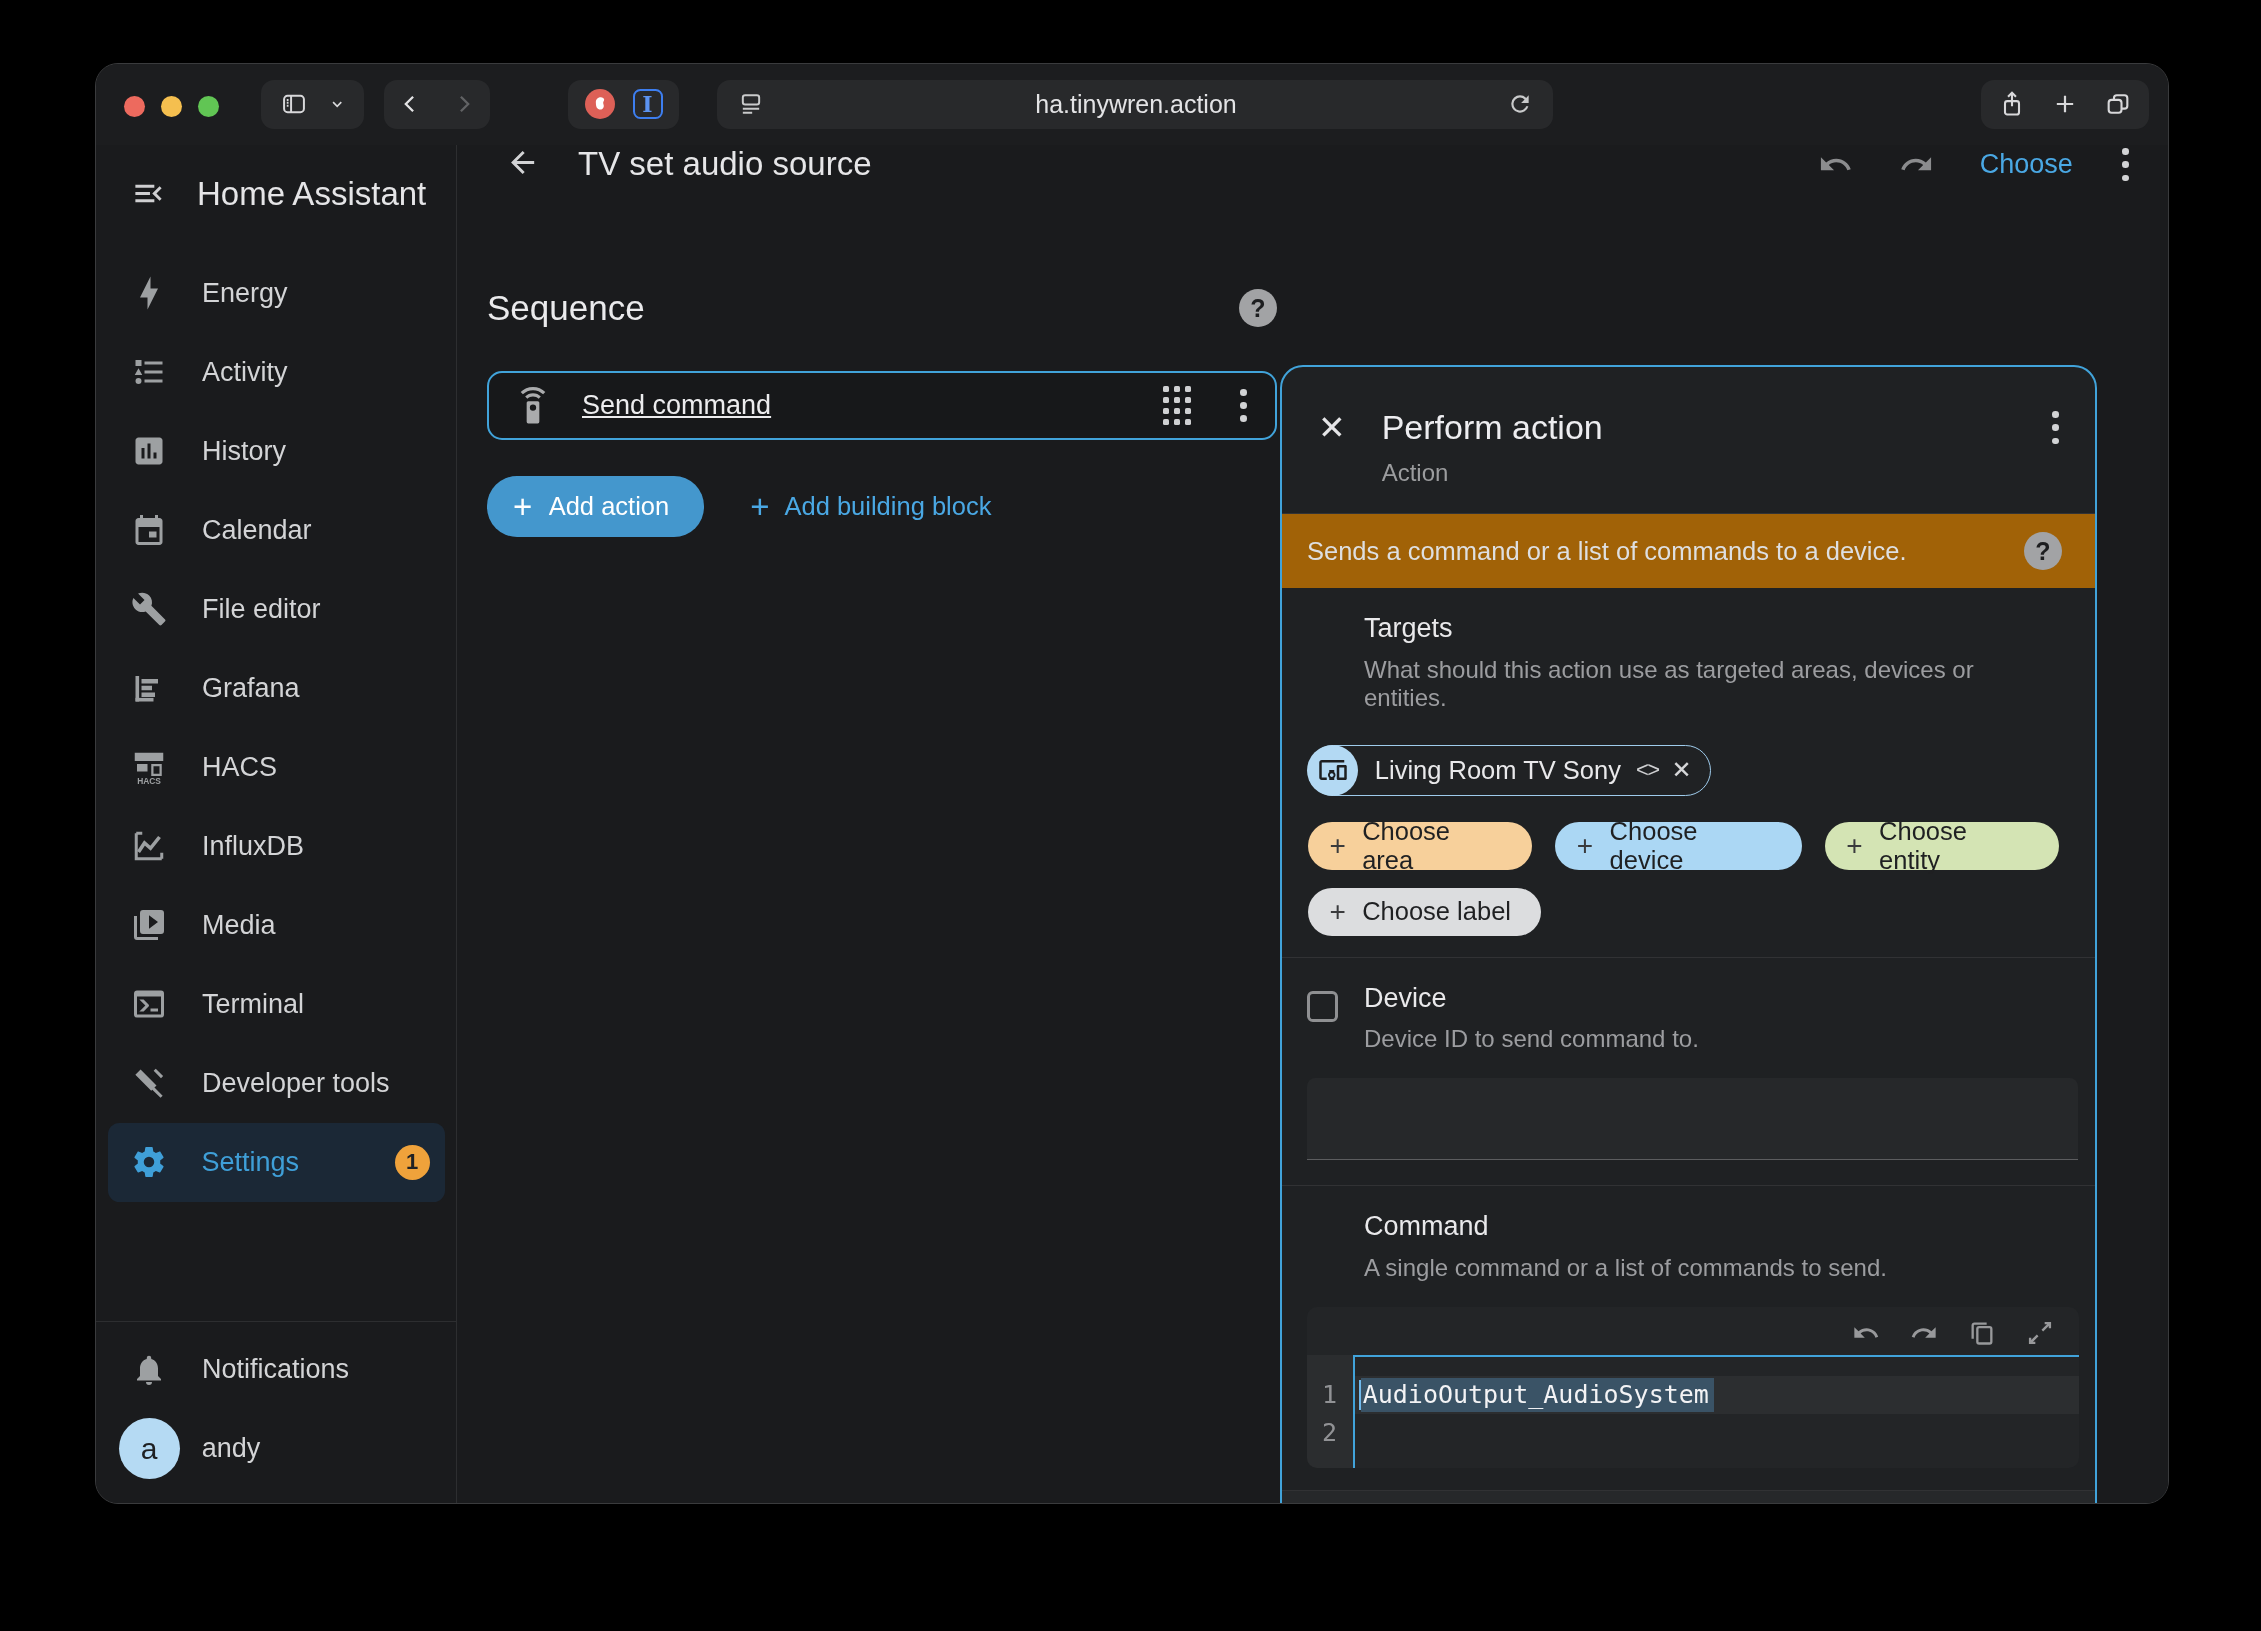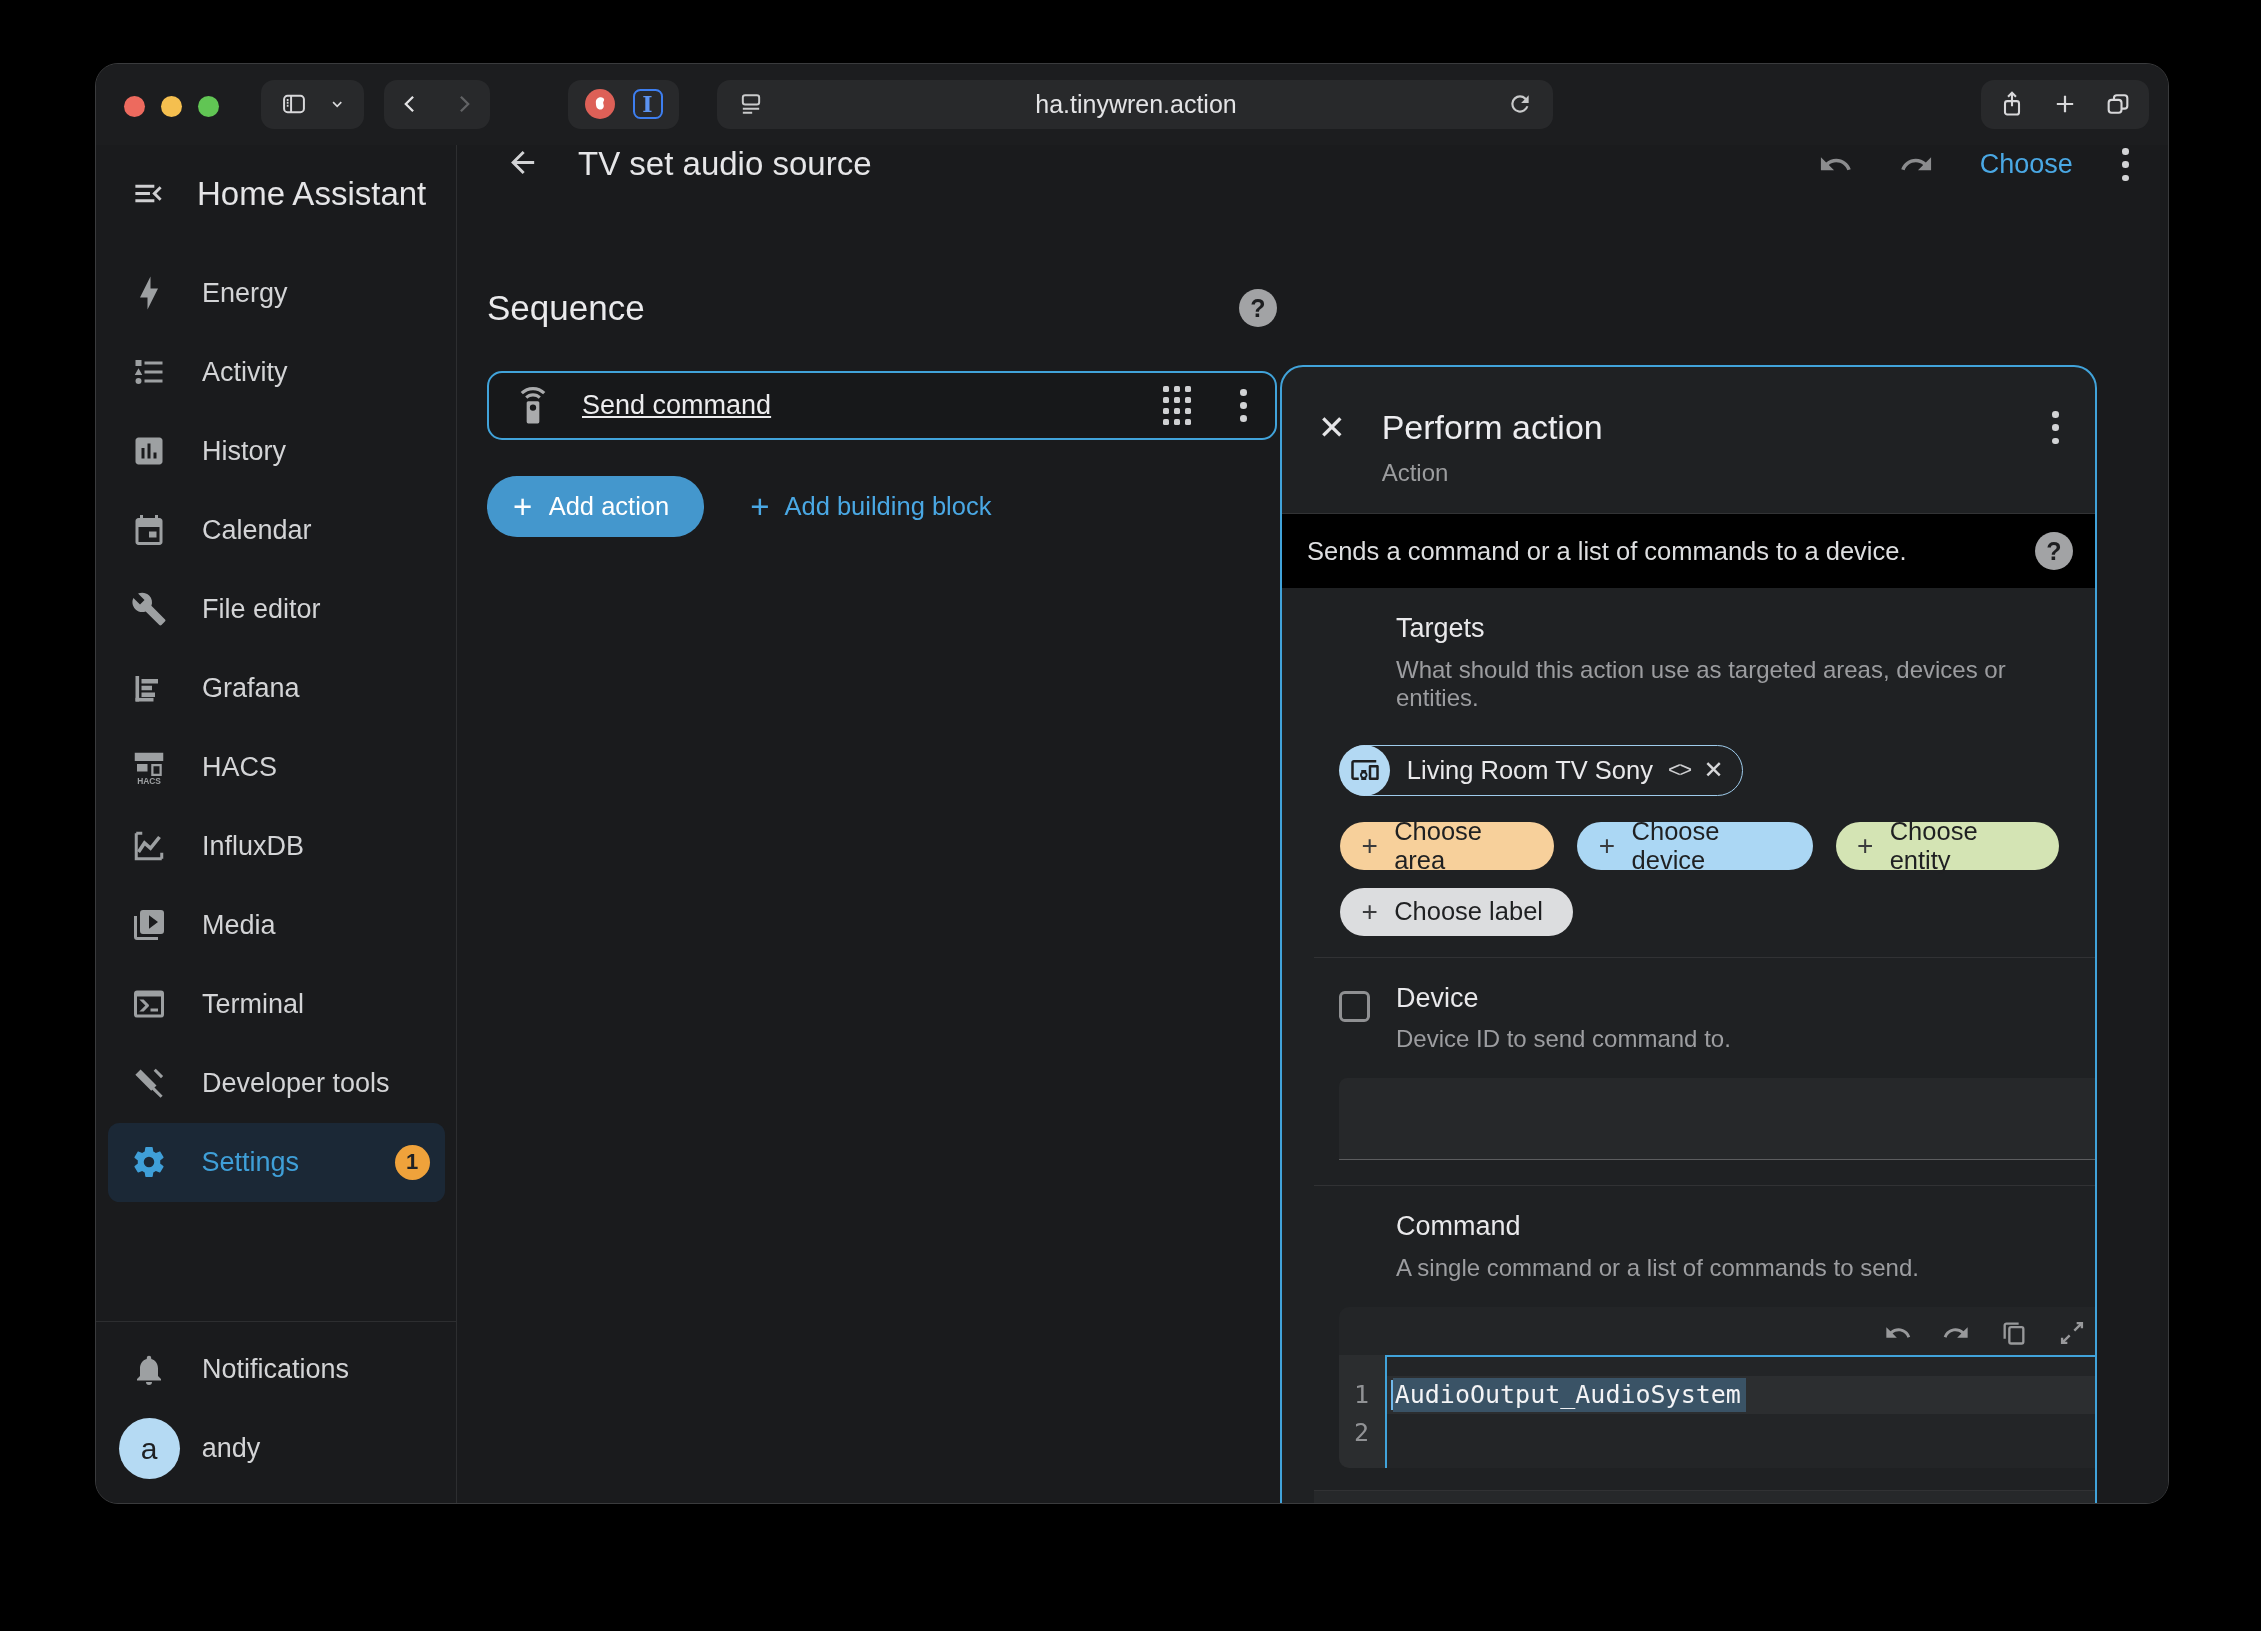--- a/index.html
+++ b/index.html
@@ -78,24 +78,24 @@
   .add-block{display:flex;align-items:center;gap:15px;color:var(--accent-link,#45a6e2);font-size:25.5px;font-weight:500;}
 
   
   .dialog{position:absolute;left:823px;top:123px;width:817px;height:1227px;background:#1f2123;
     border:2.5px solid var(--card-border,#3ea2dc);border-radius:23px;overflow:hidden;display:flex;flex-direction:column;}
   .dlg-header{padding:41px 33px 0 36px;height:146px;flex:none;display:flex;align-items:flex-start;gap:36px;}
   .dlg-close{font-size:33px;color:#e5e5e7;line-height:1;margin-top:3.3px;}
   .dlg-title{font-size:34px;color:#ededf0;}
   .dlg-sub{font-size:24px;color:#9b9c9e;margin-top:11.5px;}
   .dlg-kebab{margin-left:auto;}
-  .dlg-desc{flex:none;background:#000000;border-top:0.8px solid #323335;padding:18px 22px 18px 25px;
+  .dlg-desc{flex:none;background:#a16207;border-top:0.8px solid #323335;padding:18px 33px 18px 25px;
     display:flex;align-items:center;gap:39px;}
   .desc-text{flex:1;color:#dedfe1;font-size:25.5px;}
-  .dlg-body{flex:1;min-height:0;margin-left:32px;}
+  .dlg-body{flex:1;min-height:0;}
   .sec{padding:25px 36px 21.4px 36px;}
   .sec + .sec{border-top:0.8px solid #313234;}
   .sec-h{font-size:27px;color:#e9e9eb;margin-left:46px;}
   .sec-sub{font-size:24px;color:#9c9da0;margin-left:46px;margin-top:11.5px;}
 
   .chip{margin:33px 0 0 -10px;height:51px;border:1.6px solid #9fccec;border-radius:26px;background:#202224;
     display:inline-flex;align-items:center;padding-right:18px;}
   .chip-avatar{width:51px;height:51px;border-radius:50%;background:#b3d9f3;display:flex;
     align-items:center;justify-content:center;color:#1d1f21;margin:-1.6px;}
   .chip-label{font-size:25.5px;color:#e9e9eb;margin:0 15px 0 18px;}

